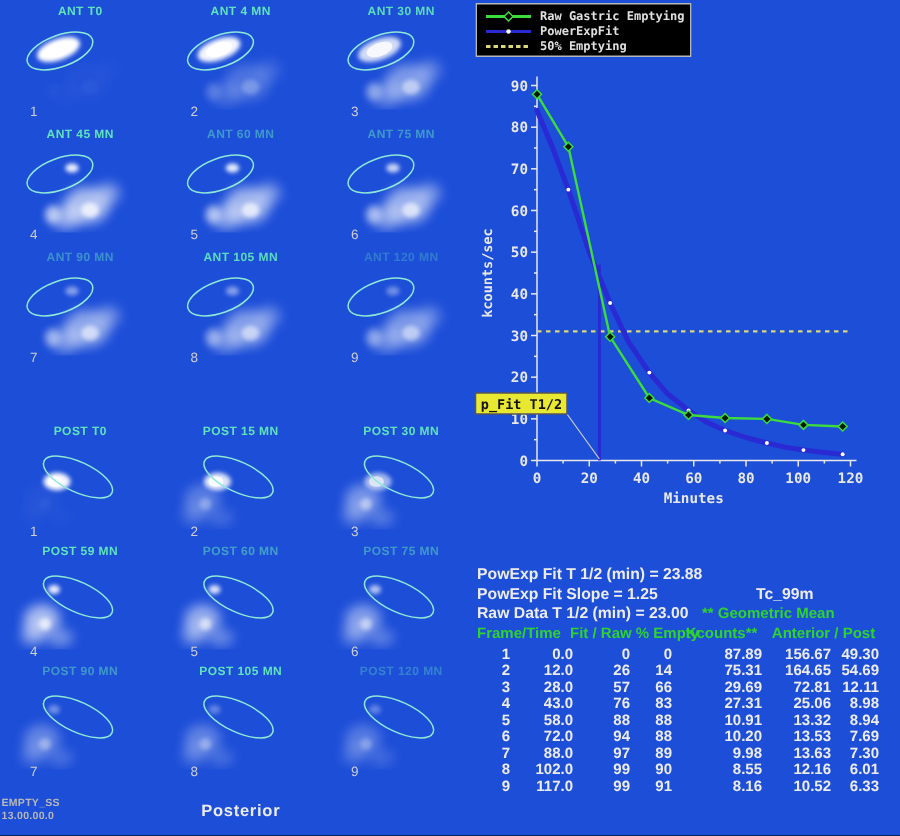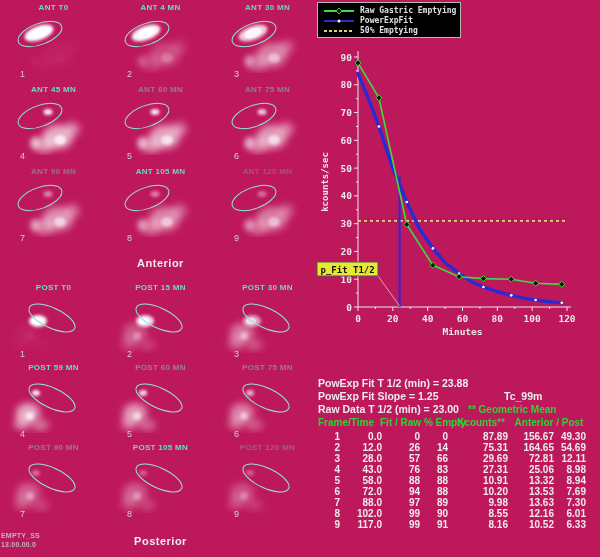--- a/index.html
+++ b/index.html
@@ -1,16 +1,16 @@
 <!DOCTYPE html>
 <html><head>
 <meta charset="utf-8">
 <style>
   html,body{margin:0;padding:0;background:#000;}
-  .screen{position:relative;width:600px;height:557px;background:#be185d;overflow:hidden;
+  .screen{position:relative;width:600px;height:557px;background:#1d4ed8;overflow:hidden;
           font-family:"Liberation Sans",sans-serif;}
   
   .grid{position:absolute;left:0;top:0;width:321px;}
   .cell{position:absolute;width:107px;height:80px;}
   .cell-label{position:absolute;top:1px;left:0;width:100%;text-align:center;
               font-size:8px;font-weight:bold;letter-spacing:.3px;color:#5fe3bd;}
   .cell-svg{position:absolute;top:9px;left:0;}
   .cell-num{position:absolute;top:67px;left:20px;font-size:9px;color:#cfcfcf;}
   .section-title{position:absolute;left:0;width:321px;text-align:center;
                  font-size:11px;font-weight:bold;color:#ececec;letter-spacing:.5px;}
@@ -169,21 +169,20 @@
           <ellipse cx="44" cy="52" rx="10" ry="8" fill="#fff" filter="url(#b3)" opacity="0.35"></ellipse>
           <ellipse cx="72" cy="36" rx="8" ry="7" fill="#fff" filter="url(#b3)" opacity="0.3"></ellipse>
           <ellipse cx="60" cy="47" rx="6" ry="5" fill="#fff" filter="url(#b1)" opacity="0.5"></ellipse>
           <ellipse cx="35" cy="50" rx="5" ry="6" fill="#fff" filter="url(#b2)" opacity="0.4"></ellipse>
           <ellipse cx="48" cy="19" rx="4.5" ry="3" fill="#fff" filter="url(#b1)" opacity="0.36"></ellipse>
           <ellipse cx="40" cy="23" rx="23" ry="10.5" fill="none" stroke="#8ee8d8" stroke-width="1" transform="rotate(-20 40 23)"></ellipse>
         </svg>
         <div class="cell-num">9</div>
       </div>
     </div>
-  <div class="section-title" style="top:257px">Anterior</div>
 
   <div class="grid" id="post-grid" style="top:282px">
       <div class="cell" style="left: 0px; top: 0px;">
         <div class="cell-label" style="opacity: 1;">POST T0</div>
         <svg class="cell-svg" width="107" height="62">
           <ellipse cx="28" cy="42" rx="12" ry="10" fill="#fff" filter="url(#b3)" opacity="0.036000000000000004"></ellipse>
           <ellipse cx="22" cy="52" rx="8" ry="7" fill="#fff" filter="url(#b3)" opacity="0.027999999999999997"></ellipse>
           <ellipse cx="40" cy="54" rx="9" ry="6" fill="#fff" filter="url(#b3)" opacity="0.022000000000000002"></ellipse>
           <ellipse cx="30" cy="45" rx="4" ry="4" fill="#fff" filter="url(#b1)" opacity="0.04"></ellipse>
           <ellipse cx="38" cy="30" rx="9" ry="6" fill="#fff" filter="url(#b1)" opacity="0.95"></ellipse>

